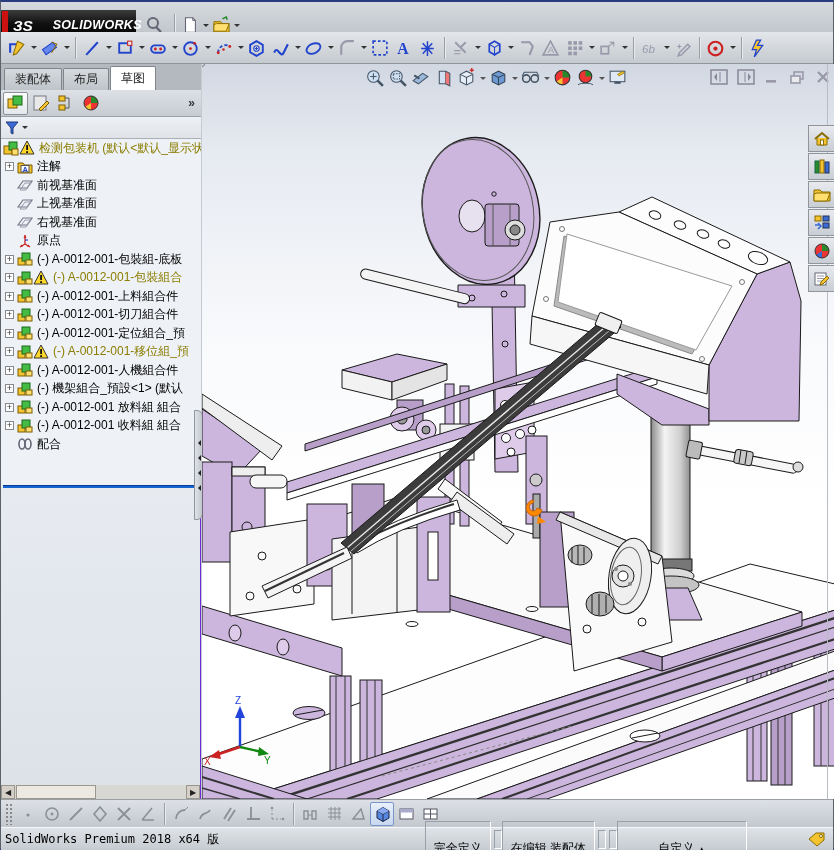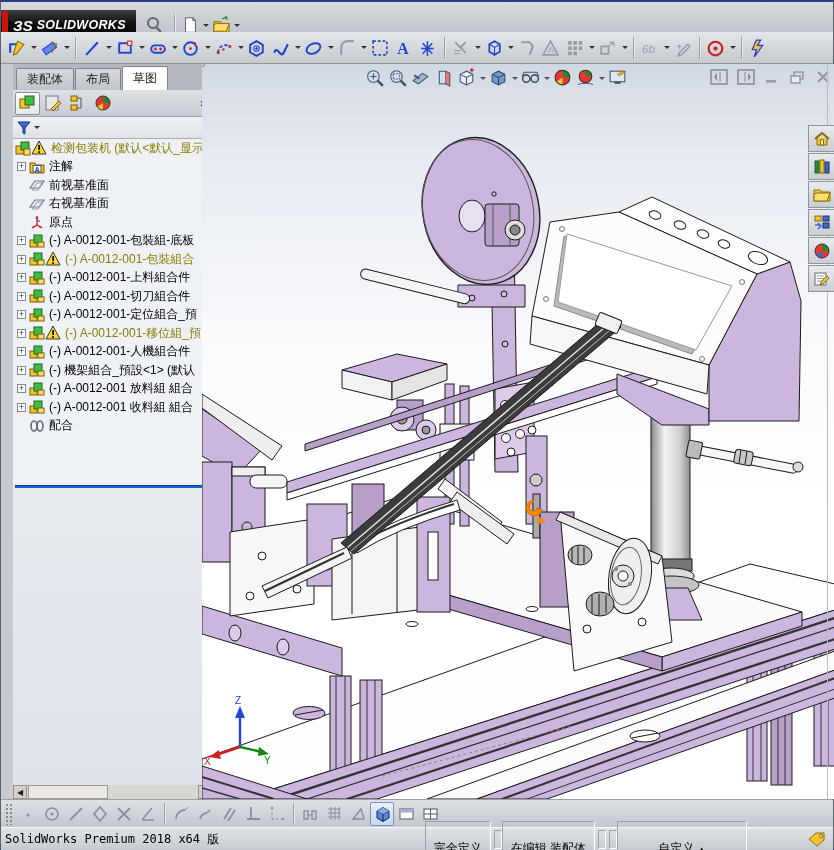--- a/index.html
+++ b/index.html
@@ -4,35 +4,35 @@
 <style>
   html,body{margin:0;padding:0;}
   *{box-sizing:border-box;}
   body{width:834px;height:850px;font-family:"Liberation Sans","DejaVu Sans",sans-serif;font-size:12px;overflow:hidden;}
   #app{position:relative;width:834px;height:850px;background:#c6cbd2;border-top:2px solid #2a3b7e;border-bottom:2px solid #2a3b7e;border-left:1px solid #5a6168;border-right:1px solid #5a6168;}
   
   .titlebar{position:absolute;left:0;top:0;width:100%;height:46px;background:linear-gradient(#d6dade,#b8bdc4);display:flex;align-items:center;}
   .logo{position:relative;width:135px;height:30px;background:linear-gradient(#3c3c3c,#111 45%,#000);display:flex;align-items:center;padding-left:12px;flex:0 0 auto;}
   .logo .red{position:absolute;left:1px;top:1px;width:6px;height:28px;background:#cc1111;}
   .logo .ds{color:#fff;font-style:italic;font-weight:bold;font-size:15px;margin-right:4px;}
-  .logo .sw{color:#fff;font-style:italic;font-weight:bold;font-size:12.5px;letter-spacing:.3px;}
+  .logo .sw{color:#fff;font-style:italic;font-weight:bold;font-size:12.5px;letter-spacing:.3px;margin-left:16px;}
   .menus{display:flex;align-items:center;height:100%;padding-left:16px;gap:2px;flex:0 0 auto;}
   .menu-item{padding:0 14px;line-height:28px;color:#111;font-size:13px;}
   .tb-right{display:flex;align-items:center;height:100%;margin-left:2px;}
   .mag{width:20px;height:20px;margin:0 6px;}
   .vsep{width:1px;height:22px;background:#9aa0a6;margin:0 4px;box-shadow:1px 0 0 #e8eaee;}
   .tbtn{width:20px;height:20px;margin:1px 1px;display:flex;align-items:center;justify-content:center;}
   .drop{width:9px;height:20px;display:flex;align-items:center;justify-content:center;}
   .drop:after{content:"";border:3px solid transparent;border-top-color:#333;margin-top:3px;}
   
   .toolbar2{position:absolute;left:0;top:30px;width:100%;height:32px;background:linear-gradient(#e3e6ea,#c5cacf);border-bottom:1px solid #8f959b;display:flex;align-items:center;padding-left:4px;}
   .toolbar2 .tbtn{width:22px;height:24px;}
   
   .main{position:absolute;left:0;top:62px;width:100%;height:735px;}
-  .leftcol{position:absolute;left:0;top:0;width:200px;height:735px;background:#e9edf2;border-right:4px solid #6d28d9;margin-left:12px;}
+  .leftcol{position:absolute;left:0;top:0;width:200px;height:735px;background:#e9edf2;border-right:4px solid #6d28d9;}
   .tabs{position:absolute;left:0;top:0;width:200px;height:26px;background:#b4b9c0;display:flex;align-items:flex-end;padding-left:3px;}
   .tab{height:22px;line-height:21px;padding:0 10px;background:linear-gradient(#d6dade,#bfc4ca);border:1px solid #80868c;border-bottom:none;margin-right:1px;border-radius:2px 2px 0 0;color:#222;}
   .tab.active{background:#fff;height:24px;line-height:23px;font-weight:normal;}
   .panelhead{position:absolute;left:0;top:26px;width:200px;height:27px;background:linear-gradient(#dde1e6,#c7ccd2);border-bottom:1px solid #9aa0a6;display:flex;align-items:center;padding-left:2px;}
   .phbtn{width:25px;height:23px;border:1px solid transparent;display:flex;align-items:center;justify-content:center;}
   .phbtn.active{background:linear-gradient(#fdfdfd,#e4e8ec);border:1px solid #8a9096;border-radius:2px;}
   .chev{margin-left:auto;margin-right:6px;color:#333;font-weight:bold;font-size:12px;}
   .filterrow{position:absolute;left:0;top:53px;width:200px;height:22px;background:linear-gradient(#eef1f5,#dfe3e8);border-bottom:1px solid #aab0b6;display:flex;align-items:center;padding-left:3px;}
   .tree{position:absolute;left:0;top:75px;width:200px;height:346px;background:#eef1f5;overflow:hidden;}
   .trow{position:relative;height:18.5px;display:flex;align-items:center;white-space:nowrap;}
@@ -342,20 +342,27 @@
                 <text x="5.5" y="12.5" font-size="7.5" fill="#2244cc" font-weight="bold">A</text>
               </svg></span>
             <span class="lbl">注解</span>
           </div>
           <div class="trow">
             <span class="ticon" style="margin-left: 16px;"><svg width="16" height="16" viewBox="0 0 16 16">
                 <path d="M1 11l5-7h9l-5 7z" fill="none" stroke="#778" stroke-width="1.2"></path>
                 <path d="M3 13l5-7h6l-5 7z" fill="none" stroke="#99a" stroke-width="1"></path>
               </svg></span>
             <span class="lbl">前视基准面</span>
+          </div>
+          <div class="trow">
+            <span class="ticon" style="margin-left: 16px;"><svg width="16" height="16" viewBox="0 0 16 16">
+                <path d="M1 11l5-7h9l-5 7z" fill="none" stroke="#778" stroke-width="1.2"></path>
+                <path d="M3 13l5-7h6l-5 7z" fill="none" stroke="#99a" stroke-width="1"></path>
+              </svg></span>
+            <span class="lbl">上视基准面</span>
           </div>
           <div class="trow">
             <span class="ticon" style="margin-left: 16px;"><svg width="16" height="16" viewBox="0 0 16 16">
                 <path d="M1 11l5-7h9l-5 7z" fill="none" stroke="#778" stroke-width="1.2"></path>
                 <path d="M3 13l5-7h6l-5 7z" fill="none" stroke="#99a" stroke-width="1"></path>
               </svg></span>
             <span class="lbl">右视基准面</span>
           </div>
           <div class="trow">
             <span class="ticon" style="margin-left: 16px;"><svg width="16" height="16" viewBox="0 0 16 16">

